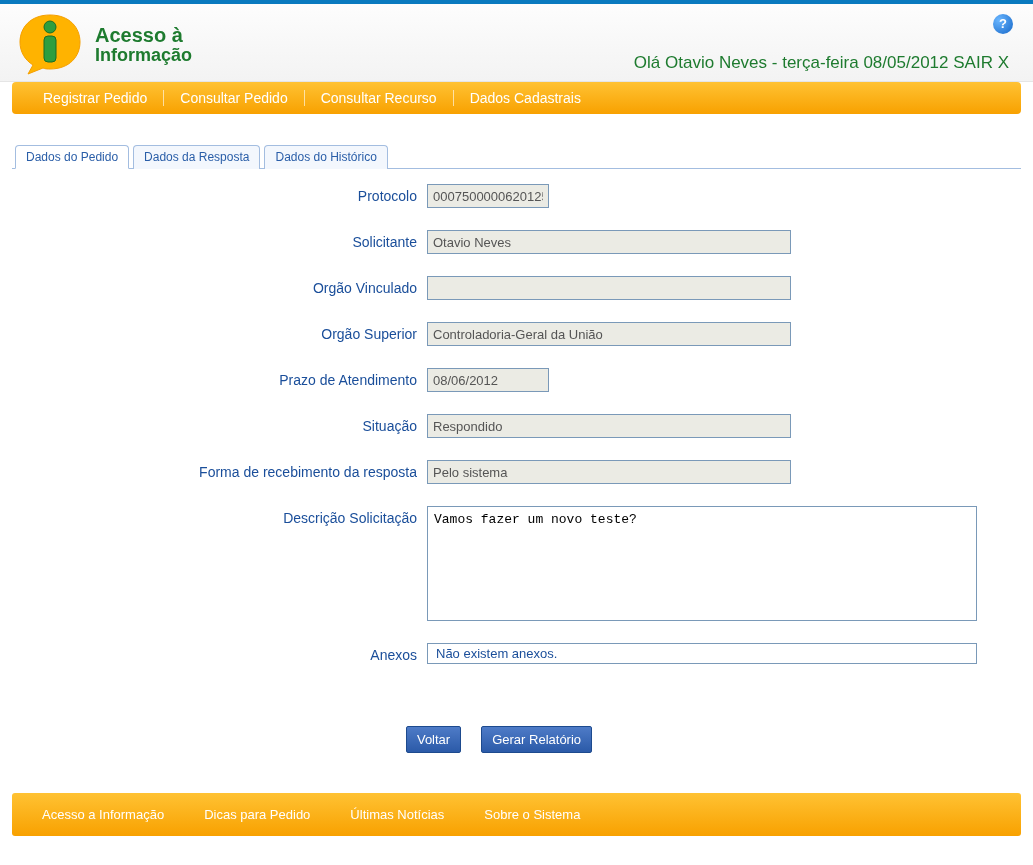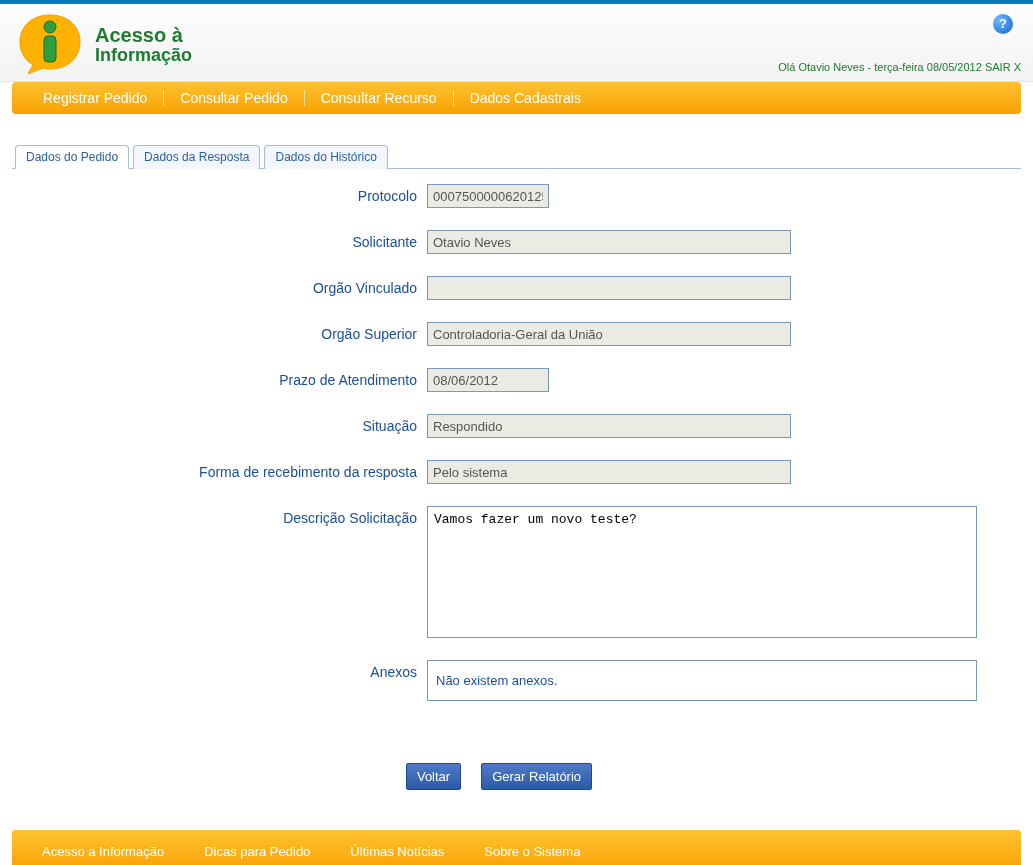--- a/index.html
+++ b/index.html
@@ -45,23 +45,23 @@
     background: radial-gradient(circle at 30% 30%, #6ab6ff, #1567c8);
     color: #fff;
     font-weight: bold;
     font-size: 13px;
     text-align: center;
     line-height: 20px;
     cursor: pointer;
   }
   .user-line {
     position: absolute;
-    right: 12px;
+    right: 24px;
     bottom: 8px;
-    font-size: 11px;
+    font-size: 17px;
     color: #1e7b2f;
   }
   .user-line .sair { color: #1e7b2f; cursor: pointer; }
   .mainnav {
     background: linear-gradient(#ffc233, #f8a100);
     padding: 8px 15px;
     border-radius: 4px;
     margin: 0 12px;
     display: flex;
     align-items: center;
@@ -127,31 +127,31 @@
     padding: 3px 5px;
     height: 24px;
     font-family: Arial, sans-serif;
   }
   .w-small { width: 122px; }
   .w-med { width: 364px; }
   .desc-box {
     border: 1px solid #7a99b8;
     background: #fff;
     width: 550px;
-    height: 132px;
+    height: 115px;
     padding: 5px 6px;
     font-family: "Courier New", monospace;
     font-size: 13px;
     color: #000;
   }
   .anex-box {
     border: 1px solid #7a99b8;
     background: #fff;
     width: 550px;
-    padding: 12px 8px;
+    padding: 2px 8px;
     color: #1a4e9a;
     font-size: 13px;
   }
   .actions {
     display: flex;
     justify-content: center;
     gap: 20px;
     padding: 30px 35px 10px 0;
   }
   .btn {

